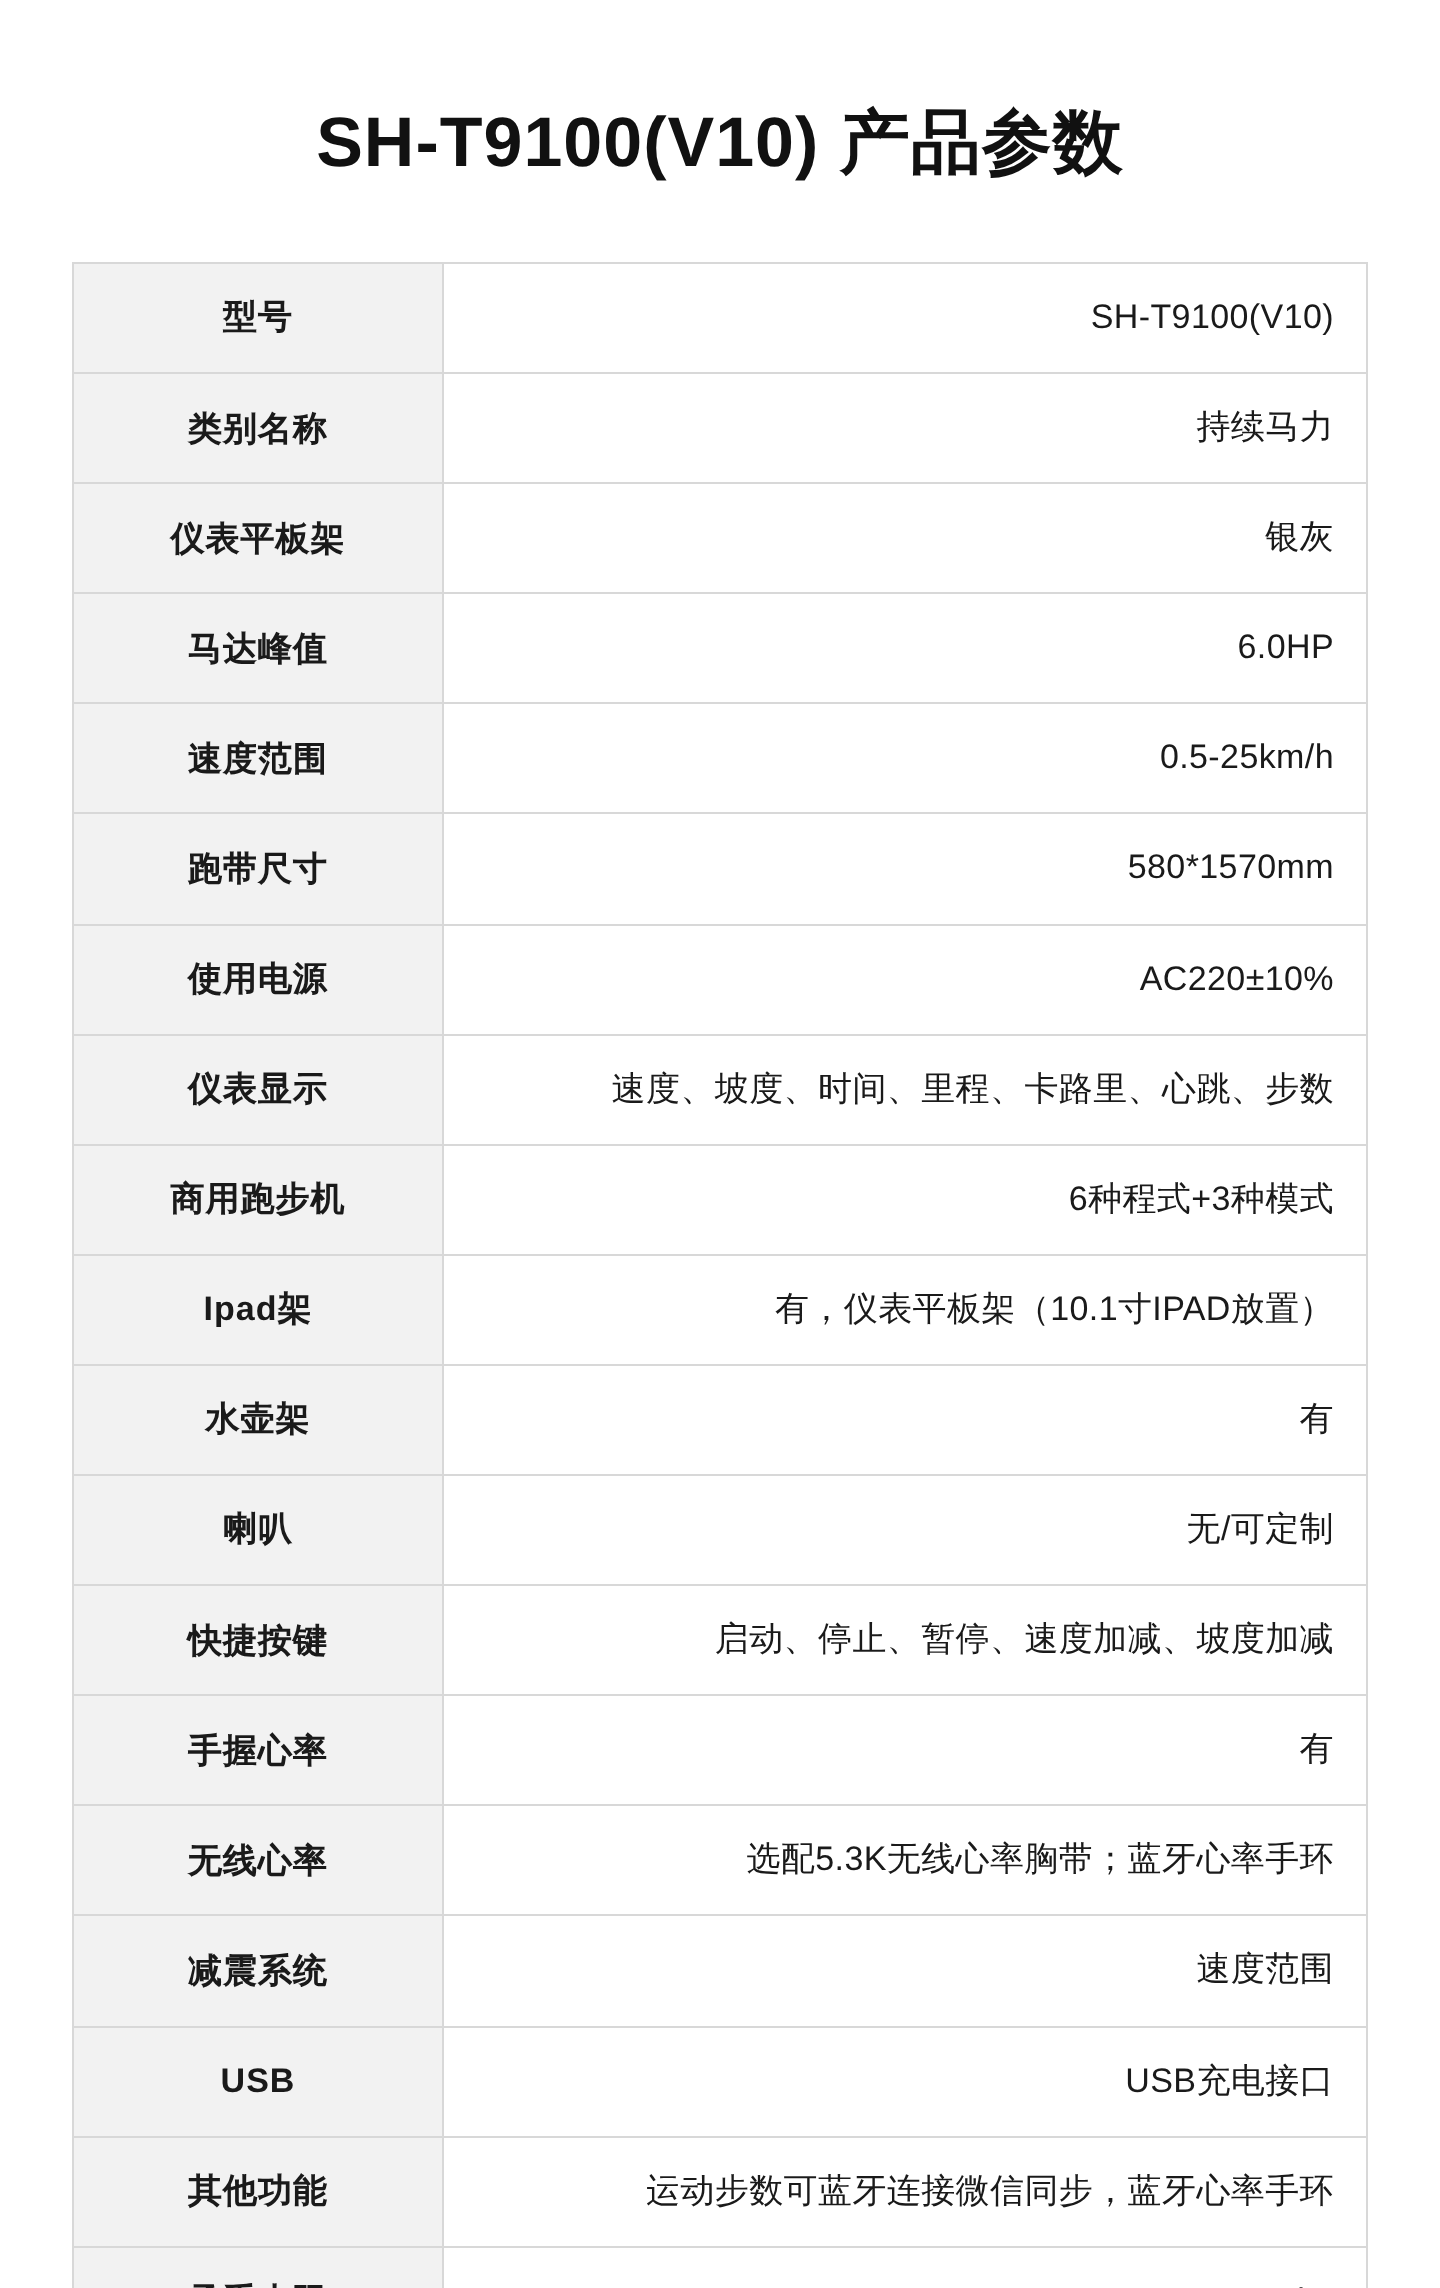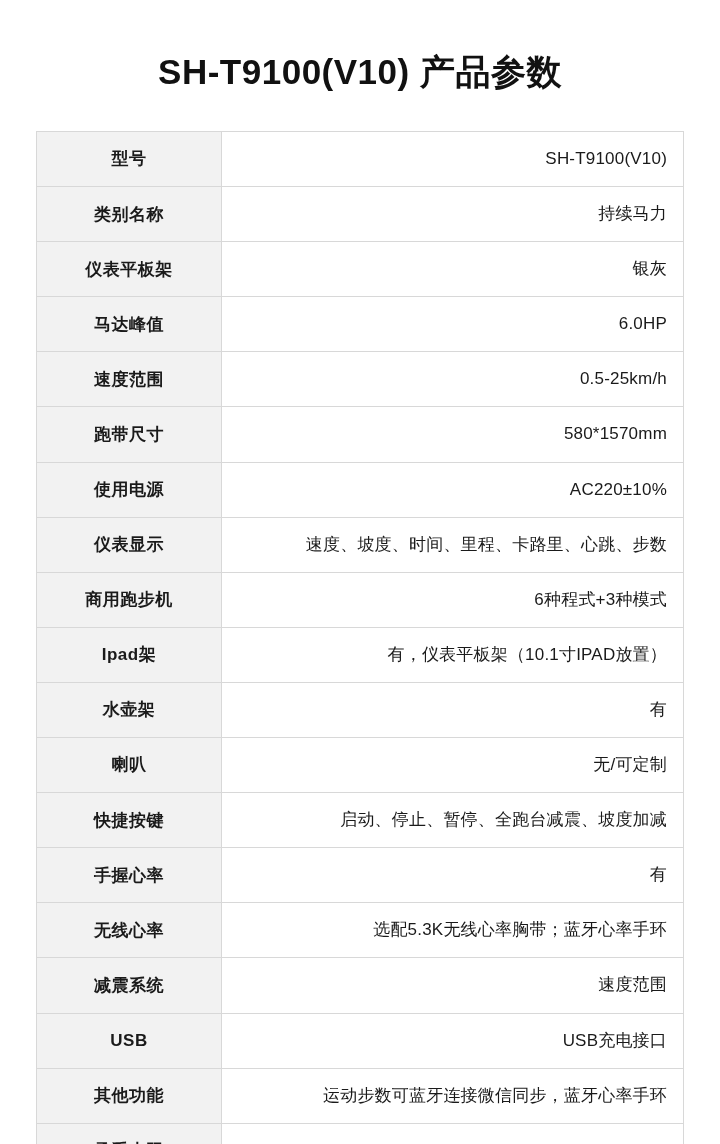--- a/index.html
+++ b/index.html
@@ -120,21 +120,21 @@
       <tr>
         <td class="spec-label">水壶架</td>
         <td class="spec-value">有</td>
       </tr>
       <tr>
         <td class="spec-label">喇叭</td>
         <td class="spec-value">无/可定制</td>
       </tr>
       <tr>
         <td class="spec-label">快捷按键</td>
-        <td class="spec-value">启动、停止、暂停、全跑台减震、坡度加减</td>
+        <td class="spec-value">启动、停止、暂停、速度加减、坡度加减</td>
       </tr>
       <tr>
         <td class="spec-label">手握心率</td>
         <td class="spec-value">有</td>
       </tr>
       <tr>
         <td class="spec-label">无线心率</td>
         <td class="spec-value">选配5.3K无线心率胸带；蓝牙心率手环</td>
       </tr>
       <tr>

